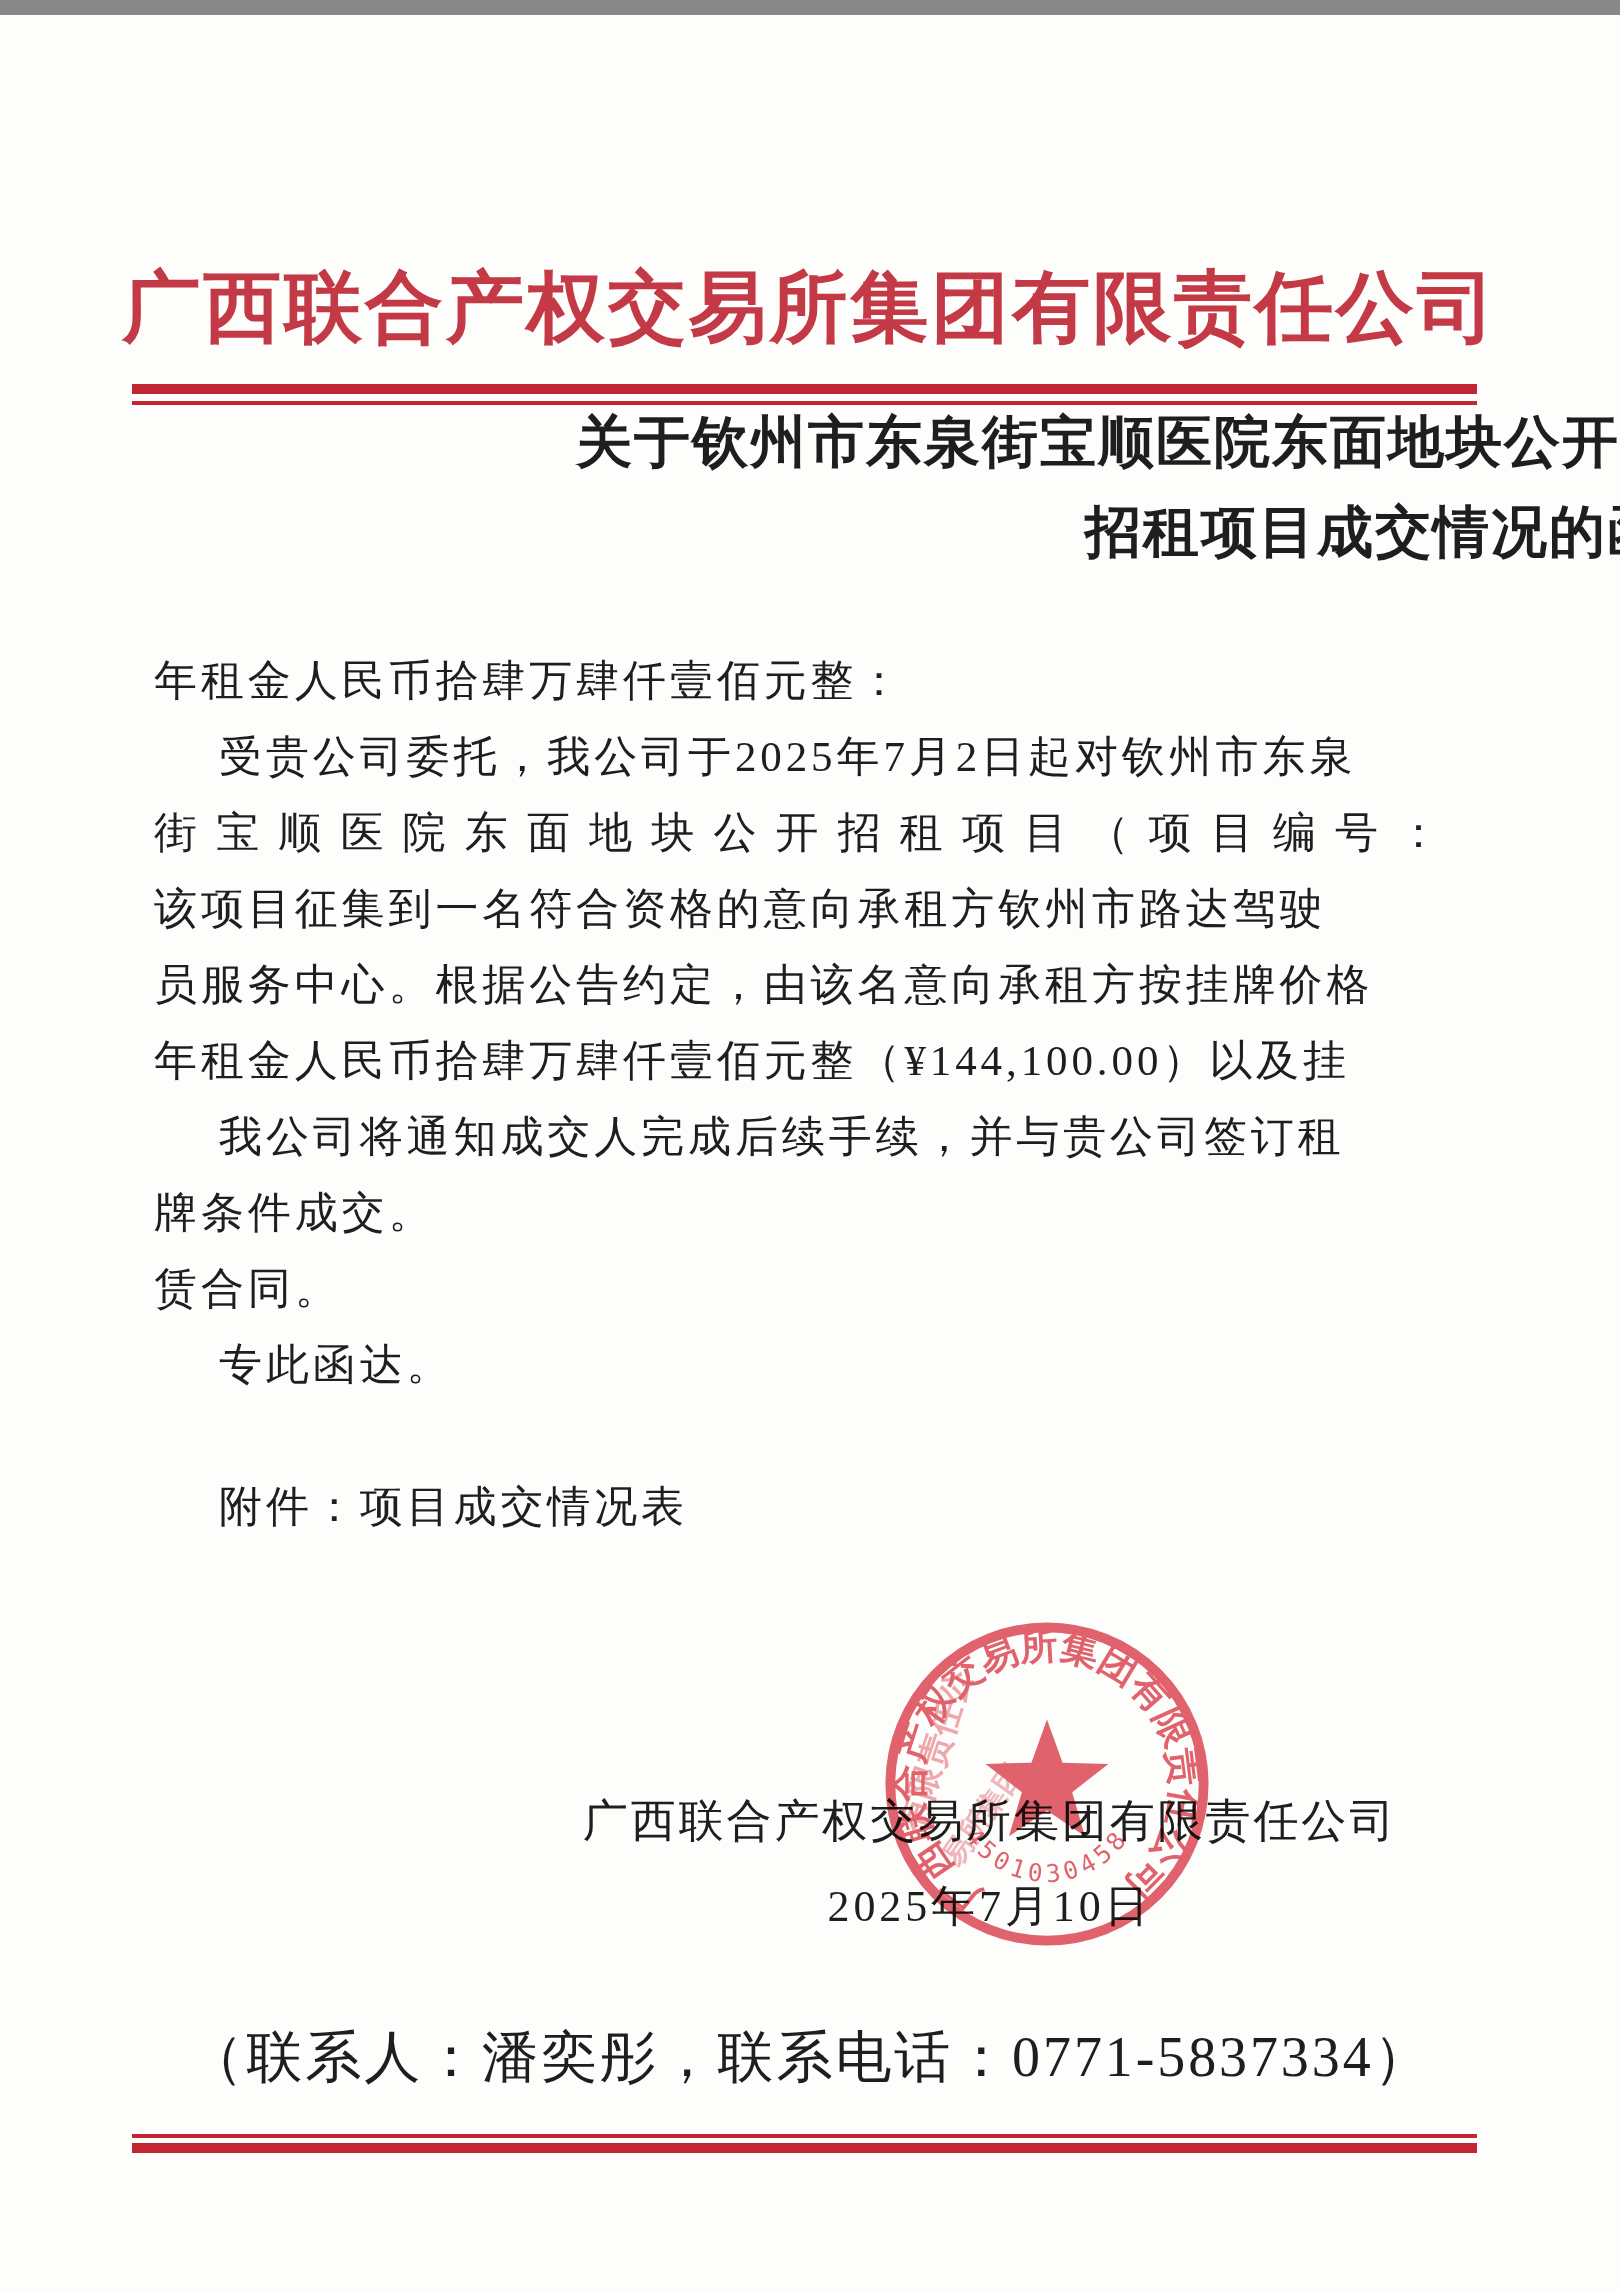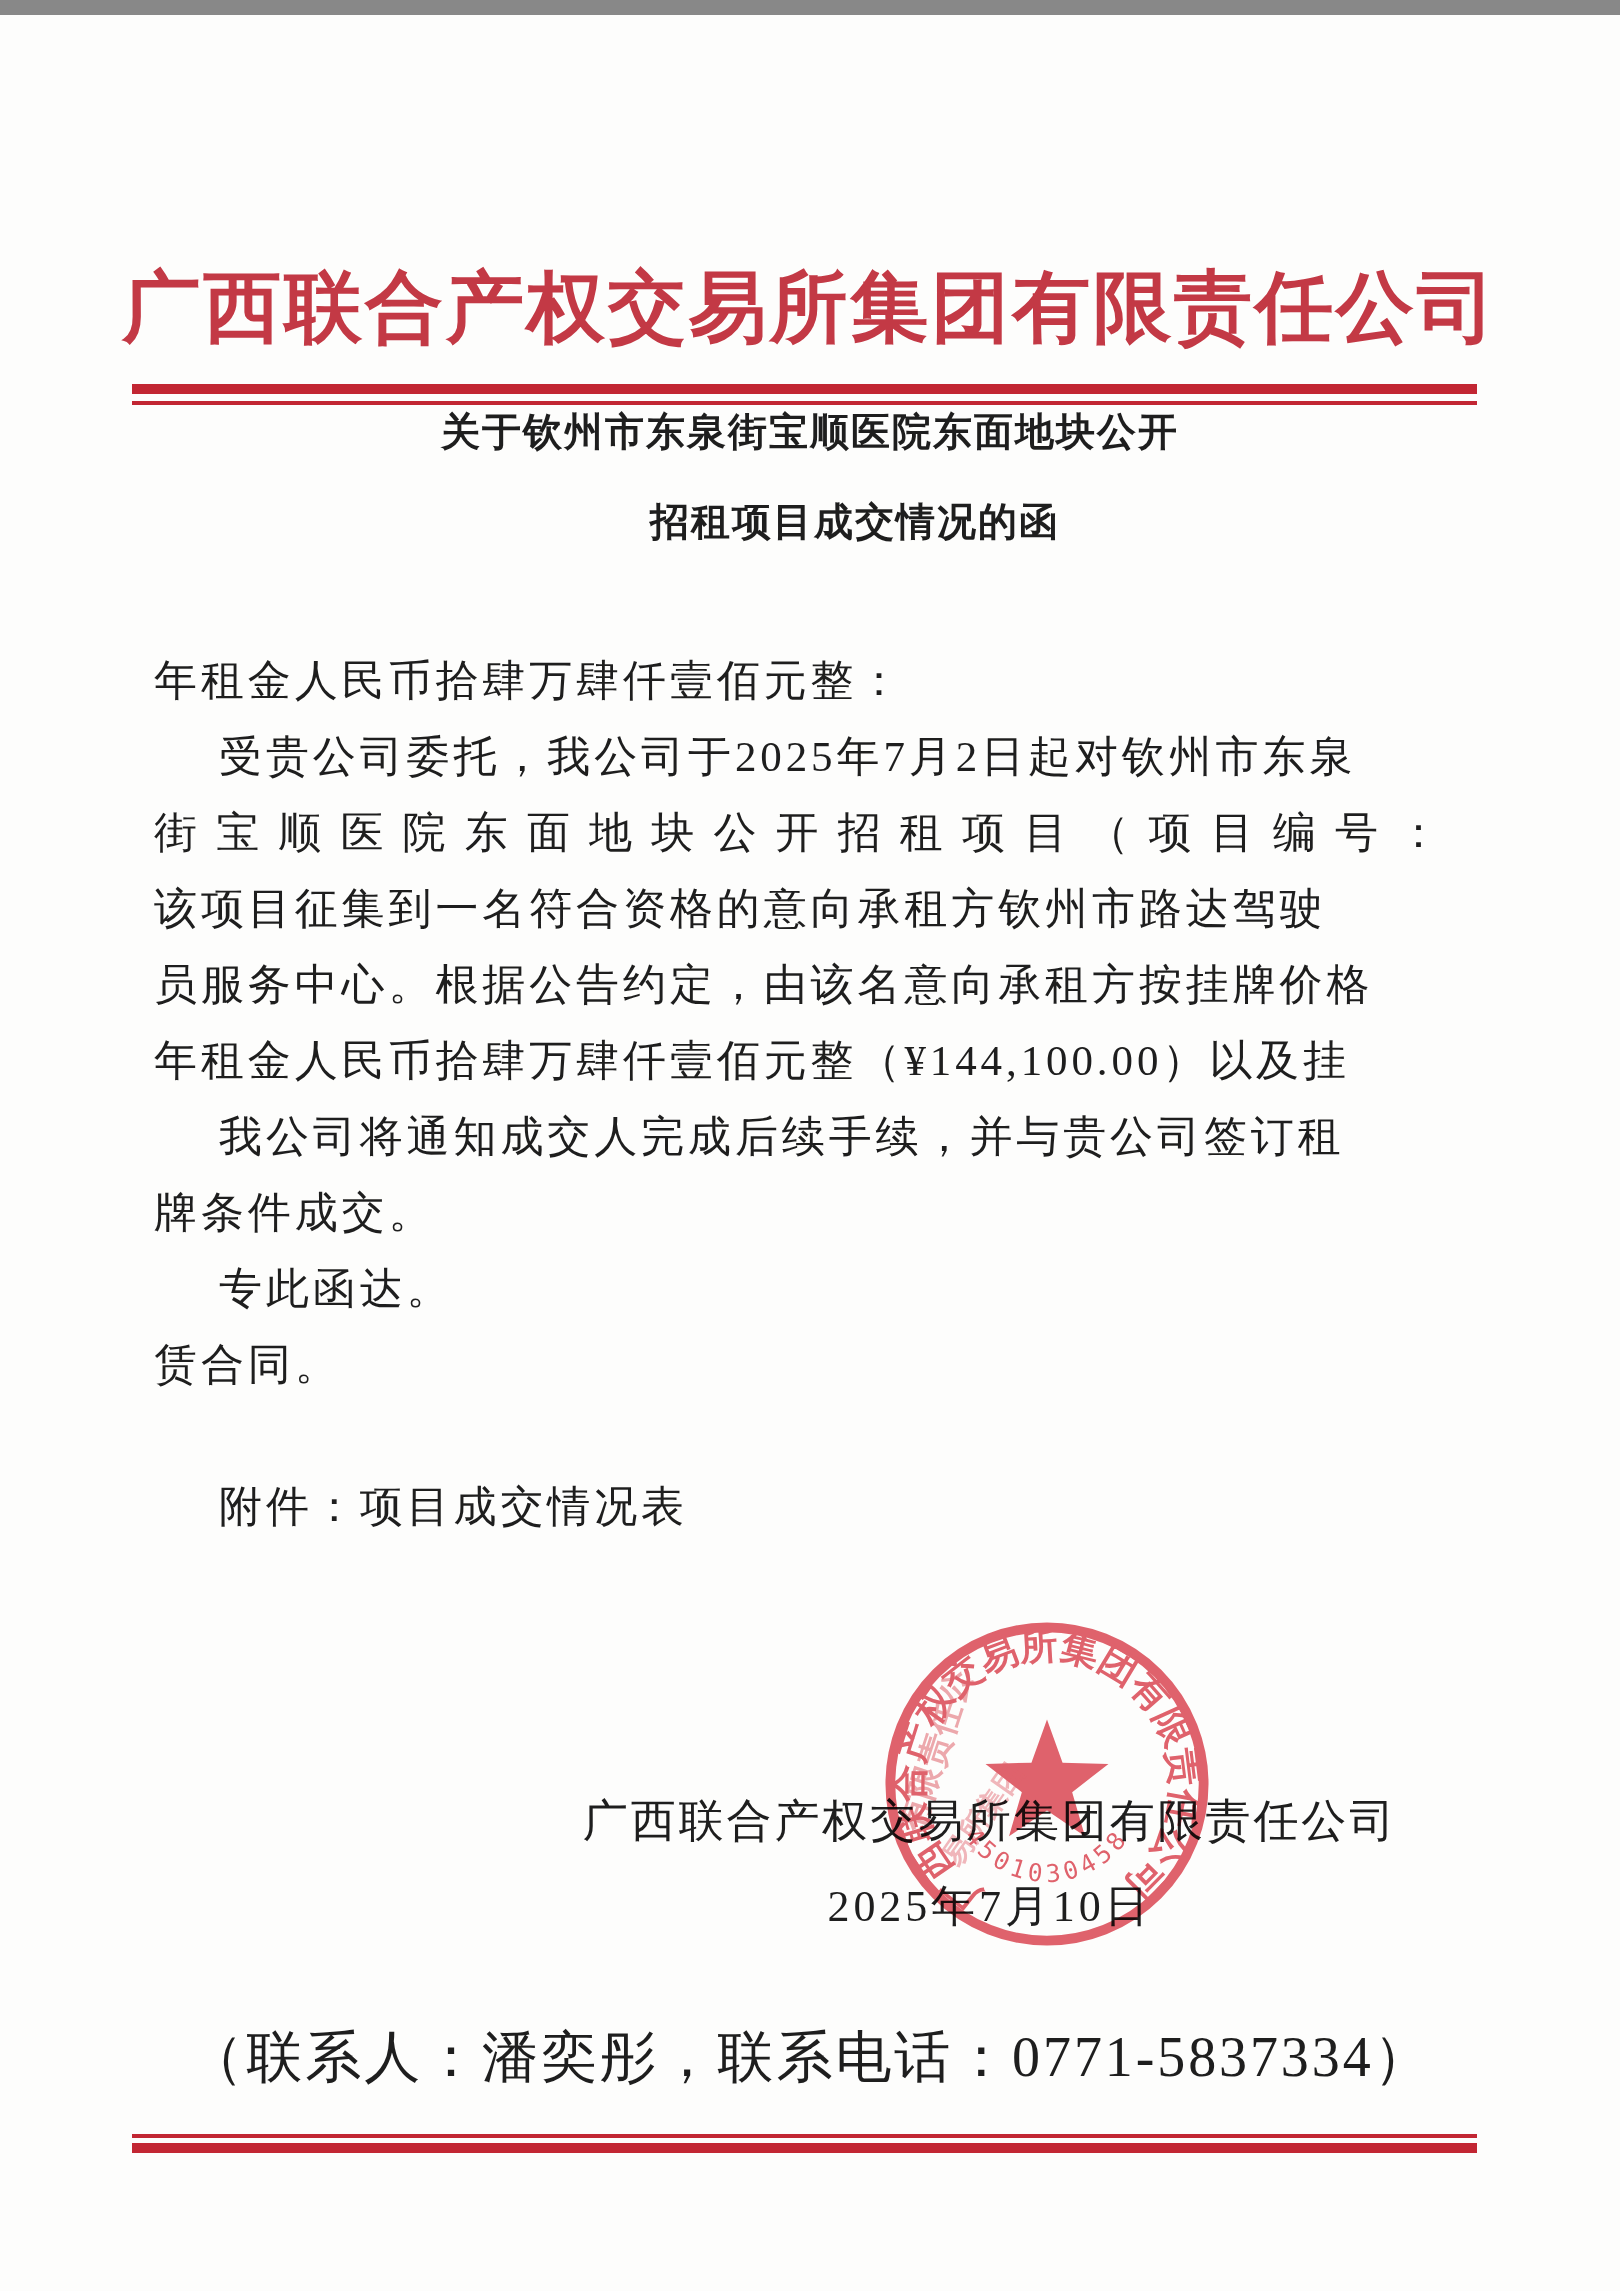--- a/index.html
+++ b/index.html
@@ -27,22 +27,22 @@
   .rule-top{top:369px;}
   .rule-top .bar-thick{height:9.8px;background:var(--rule-red,#c22633);}
   .rule-top .bar-gap{height:6.9px;}
   .rule-top .bar-thin{height:3.9px;background:var(--rule-red,#c22633);}
   .rule-bottom{top:2119px;}
   .rule-bottom .bar-thin{height:3.9px;background:var(--rule-red,#c22633);}
   .rule-bottom .bar-gap{height:4.9px;}
   .rule-bottom .bar-thick{height:9.8px;background:var(--rule-red,#c22633);}
   
   .doc-title{
-    position:absolute;left:0;width:100%;text-align:center;
-    font-weight:bold;font-size:39px;letter-spacing:2px;white-space:nowrap;
+    position:absolute;left:0;width:100%;text-align:right;
+    font-weight:bold;font-size:56px;letter-spacing:2px;white-space:nowrap;
   }
   .doc-title.l1{top:390px;}
   .doc-title.l2{top:480px;padding-left:45px;}
   
   .body-block{
     position:absolute;left:154px;top:628px;width:1290px;
     font-size:43px;line-height:76px;letter-spacing:3.9px;
   }
   .bline{white-space:nowrap;}
   .indent{text-indent:65px;}
@@ -95,22 +95,22 @@
 
   <div class="body-block">
     <div class="bline">年租金人民币拾肆万肆仟壹佰元整：</div>
     <div class="bline indent">受贵公司委托，我公司于2025年7月2日起对钦州市东泉</div>
     <div class="bline stretch">街宝顺医院东面地块公开招租项目（项目编号：</div>
     <div class="bline">该项目征集到一名符合资格的意向承租方钦州市路达驾驶</div>
     <div class="bline">员服务中心。根据公告约定，由该名意向承租方按挂牌价格</div>
     <div class="bline">年租金人民币拾肆万肆仟壹佰元整（¥144,100.00）以及挂</div>
     <div class="bline indent">我公司将通知成交人完成后续手续，并与贵公司签订租</div>
     <div class="bline">牌条件成交。</div>
+    <div class="bline">赁合同。</div>
     <div class="bline indent">专此函达。</div>
-    <div class="bline">赁合同。</div>
     <div class="spacer"></div>
     <div class="bline indent">附件：项目成交情况表</div>
   </div>
 
   <div class="signoff">
     <div class="company">广西联合产权交易所集团有限责任公司</div>
     <div class="date">2025年7月10日</div>
   </div>
 
   <div class="contact">（联系人：潘奕彤，联系电话：0771-5837334）</div>

